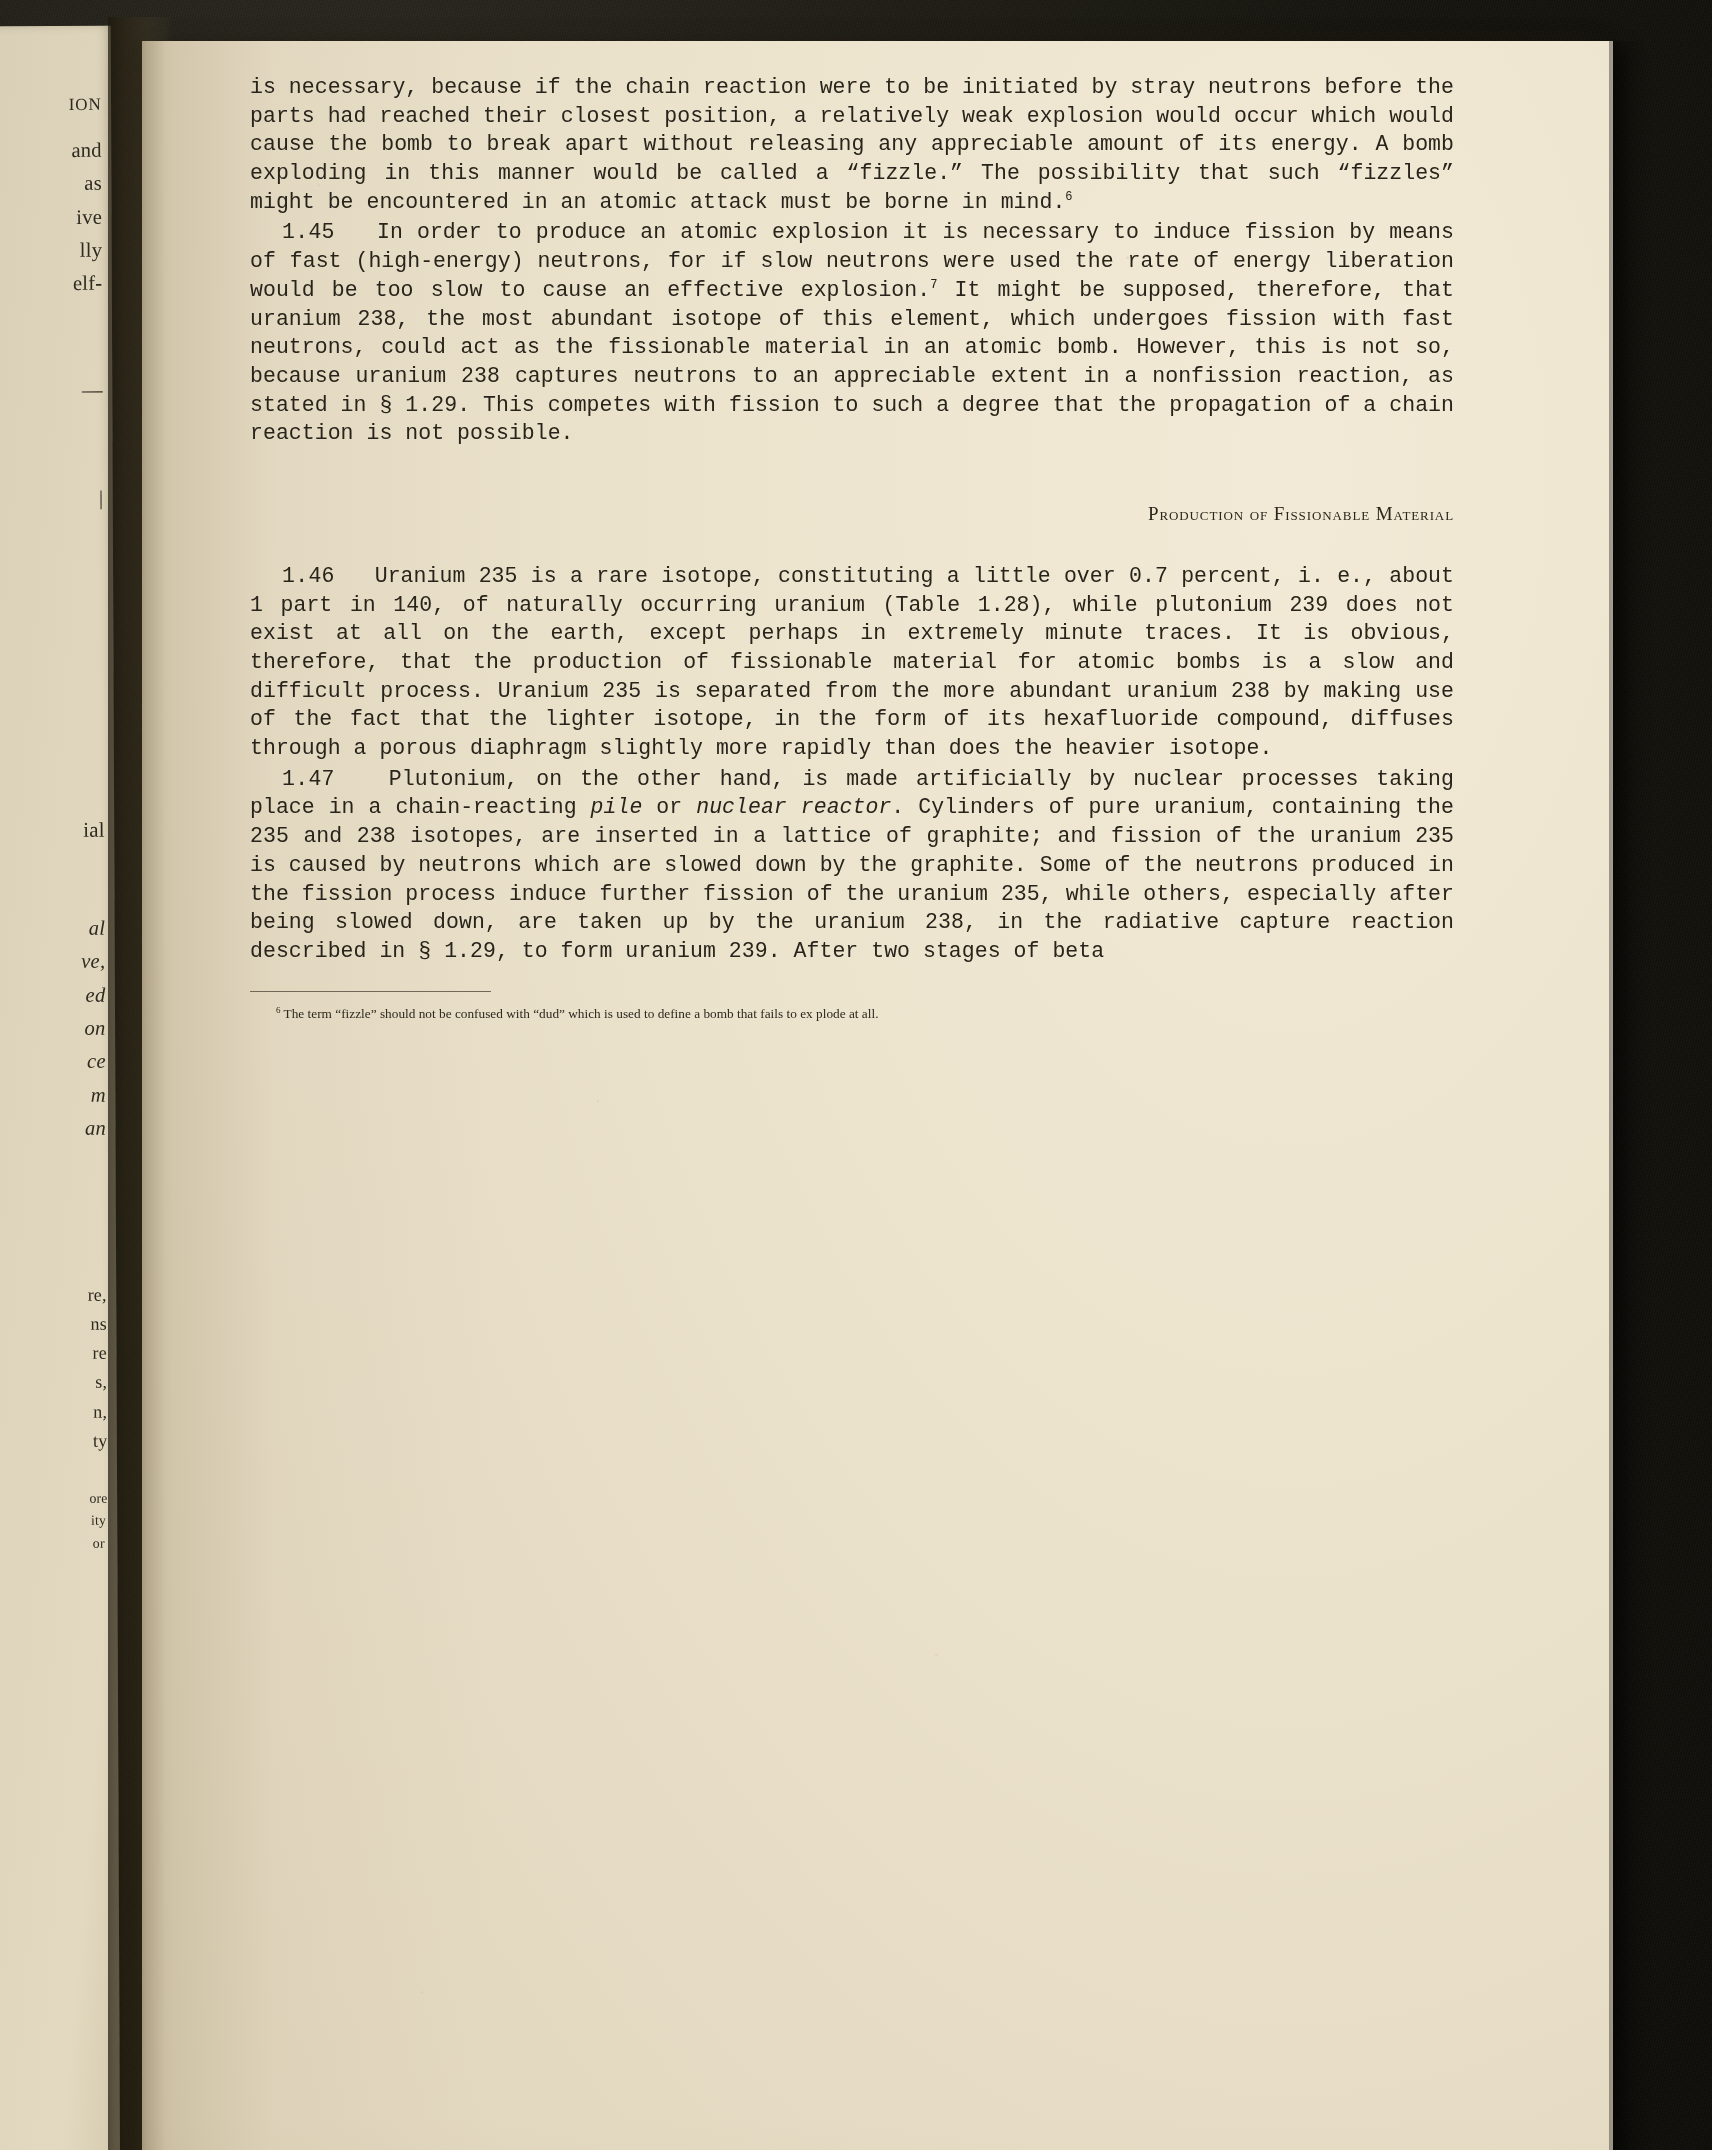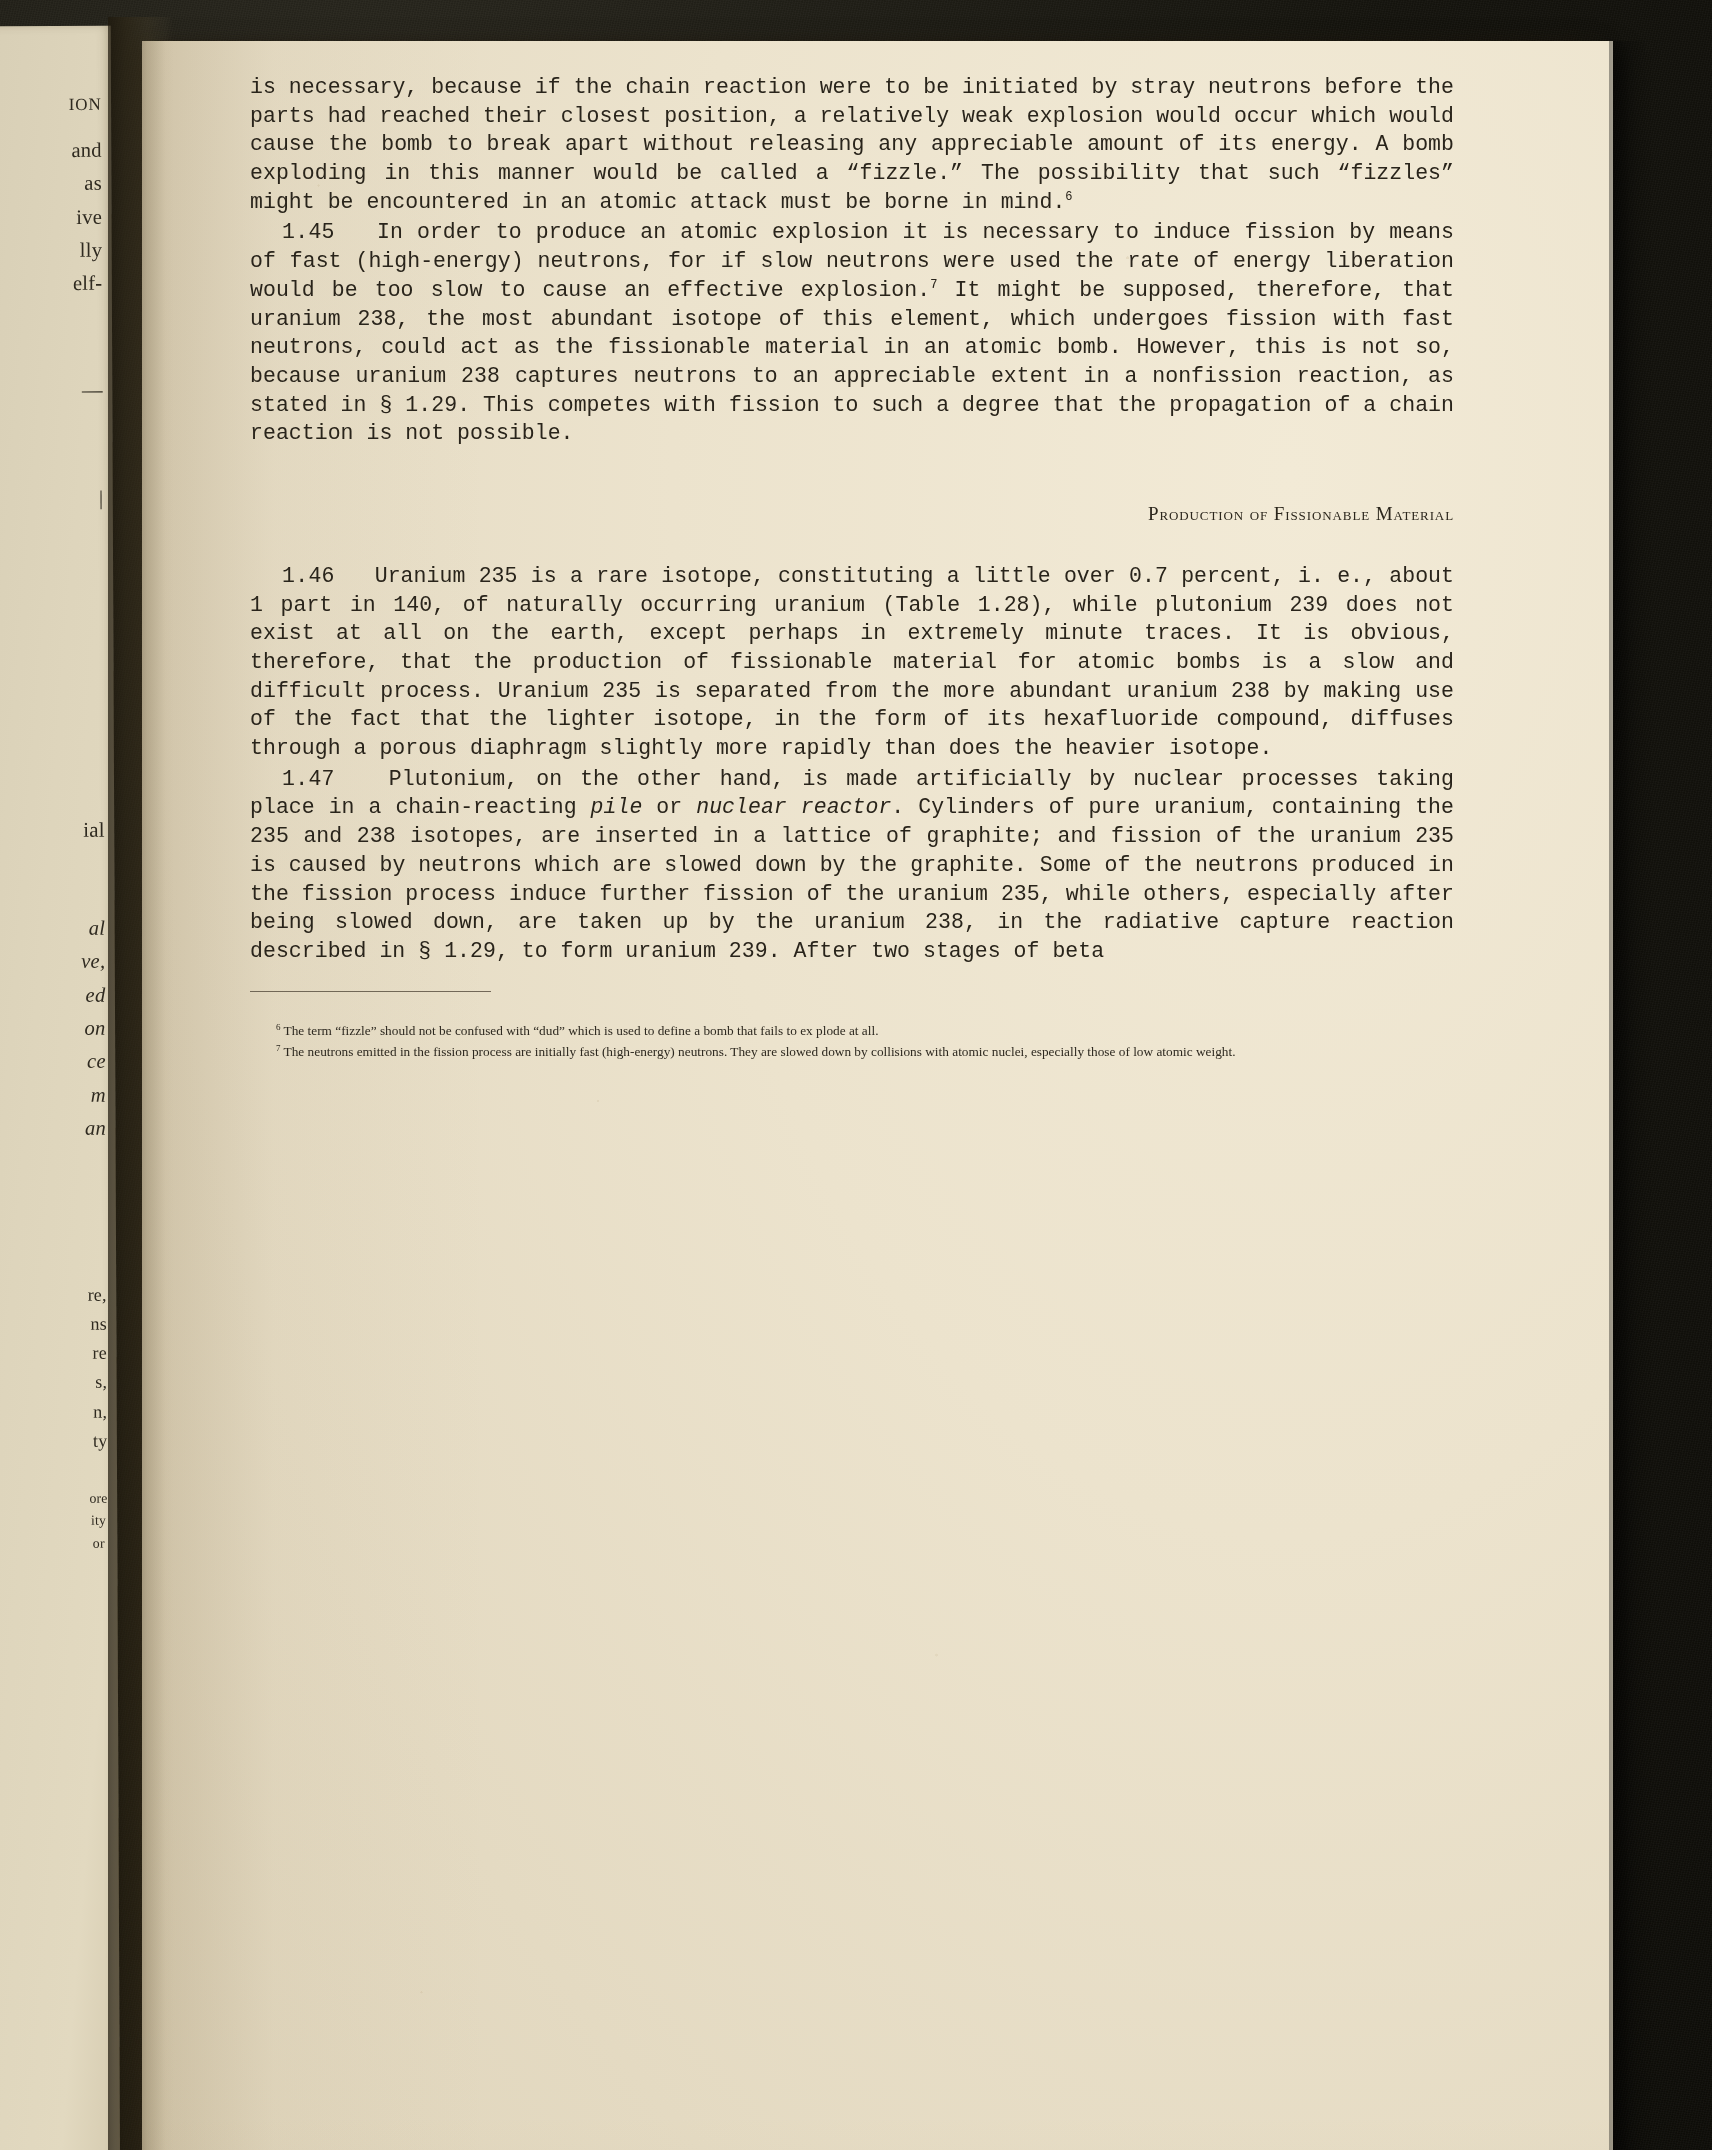--- a/index.html
+++ b/index.html
@@ -175,21 +175,21 @@
 
   
   .footnote-rule {
     margin-top: 25px;
     width: 241px;
     height: 1.3px;
     background: #5d5444;
     opacity: 0.85;
   }
   .footnotes {
-    margin-top: 30px;
+    margin-top: 13px;
     color: #2d281f;
     font-size: 13.3px;
     line-height: 1.42;
     text-align: justify;
   }
   .footnotes p { margin: 0 0 2.6px 0; text-indent: 26px; }
   .footnotes sup {
     font-size: 9px;
     vertical-align: super;
     line-height: 0;
@@ -262,20 +262,19 @@
     <div class="section-head">Production of Fissionable Material</div>
 
     <p class="para indent"><span class="secnum">1.46</span>&nbsp;&nbsp; <span>Uranium 235 is a rare isotope, constituting a little over 0.7 percent, i. e., about 1 part in 140, of naturally occurring uranium (Table 1.28), while plutonium 239 does not exist at all on the earth, except perhaps in extremely minute traces.   It is obvious, therefore, that the production of fissionable material for atomic bombs is a slow and difficult process.   Uranium 235 is separated from the more abundant uranium 238 by making use of the fact that the lighter isotope, in the form of its hexafluoride compound, diffuses through a porous diaphragm slightly more rapidly than does the heavier isotope.</span></p>
 
     <p class="para indent"><span class="secnum">1.47</span>&nbsp;&nbsp; <span>Plutonium, on the other hand, is made artificially by nuclear processes taking place in a chain-reacting </span><em>pile</em><span> or </span><em>nuclear reactor</em><span>. Cylinders of pure uranium, containing the 235 and 238 isotopes, are inserted in a lattice of graphite; and fission of the uranium 235 is caused by neutrons which are slowed down by the graphite.   Some of the neutrons produced in the fission process induce further fission of the uranium 235, while others, especially after being slowed down, are taken up by the uranium 238, in the radiative capture reaction described in § 1.29, to form uranium 239.   After two stages of beta</span></p>
 
     <div class="footnote-rule"></div>
 
     <div class="footnotes">
       <p><sup>6</sup> <span>The term “fizzle” should not be confused with “dud” which is used to define a bomb that fails to ex plode at all.</span></p>
-      <p><sup>7</sup> <span>The neutrons emitted in the fission process are initially fast (high-energy) neutrons.   They are slowed down by collisions with atomic nuclei, especially those of low atomic weight.</span></p>
     </div>
 
   </div>
 </div>
 
 <div class="edge-dark"></div>
 
 
 </body></html>

